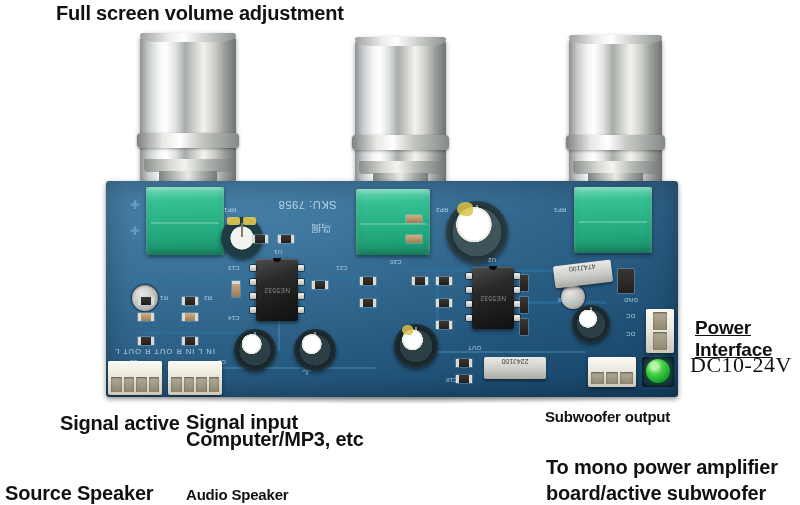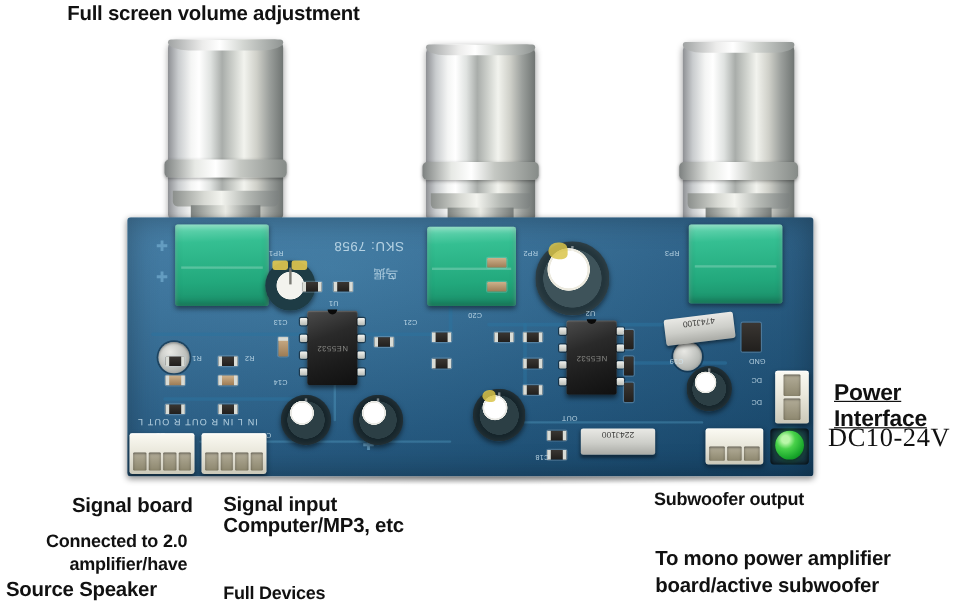--- a/index.html
+++ b/index.html
@@ -7,21 +7,21 @@
     width:800px;height:505px;
     background:#ffffff;
     font-family:"Liberation Sans",sans-serif;
     overflow:hidden;
     position:relative;
   }
   #stage{position:absolute;left:0;top:0;width:800px;height:505px;}
 
   
   .anno{position:absolute;color:#111;font-weight:bold;letter-spacing:-0.2px;white-space:pre-line;}
-  .anno.big{font-size:17px;}
+  .anno.big{font-size:20px;}
   .anno.med{font-size:15px;}
   .anno.sm{font-size:19px;text-decoration:underline;}
   .anno.r{text-align:right;}
   .anno.serif{font-family:"Liberation Serif",serif;font-weight:400;font-size:22px;letter-spacing:0.5px;}
 
   
   #pcb{
     position:absolute;left:106px;top:181px;width:572px;height:216px;
     background:
       linear-gradient(165deg,rgba(255,255,255,.16),rgba(0,0,0,.20)),
@@ -141,32 +141,30 @@
 <div id="stage">
 
   <div class="anno big" style="left:56px;top:2px;">Full screen volume adjustment</div>
 
 
 
   <div class="anno sm" style="left:695px;top:317px;">Power Interface</div>
 
   <div class="anno serif" style="left:690px;top:352px;">DC10-24V</div>
 
-  <div class="anno big" style="left:60px;top:412px;">Signal board</div>
-
-  <div class="anno med r" style="left:14px;top:443px;width:142px;line-height:1.25;">Connected to 2.0
-amplifier/have</div>
+  <div class="anno big" style="left:60px;top:412px;">Signal active</div>
+
 
   <div class="anno big" style="left:186px;top:411px;">Signal input</div>
 
   <div class="anno big" style="left:5px;top:482px;">Source Speaker</div>
 
   <div class="anno big" style="left:186px;top:428px;">Computer/MP3, etc</div>
 
-  <div class="anno med" style="left:186px;top:486px;">Full Devices</div>
+  <div class="anno med" style="left:186px;top:486px;">Audio Speaker</div>
 
   <div class="anno big" style="left:546px;top:455px;line-height:1.28;">To mono power amplifier
 board/active subwoofer</div>
 
   <div class="anno med" style="left:545px;top:408px;">Subwoofer output</div>
 
   <div id="boardshadow"></div>
 
   <div class="knob" style="left:140px;top:33px;width:96px;height:150px;">
     <div class="cap"></div>

